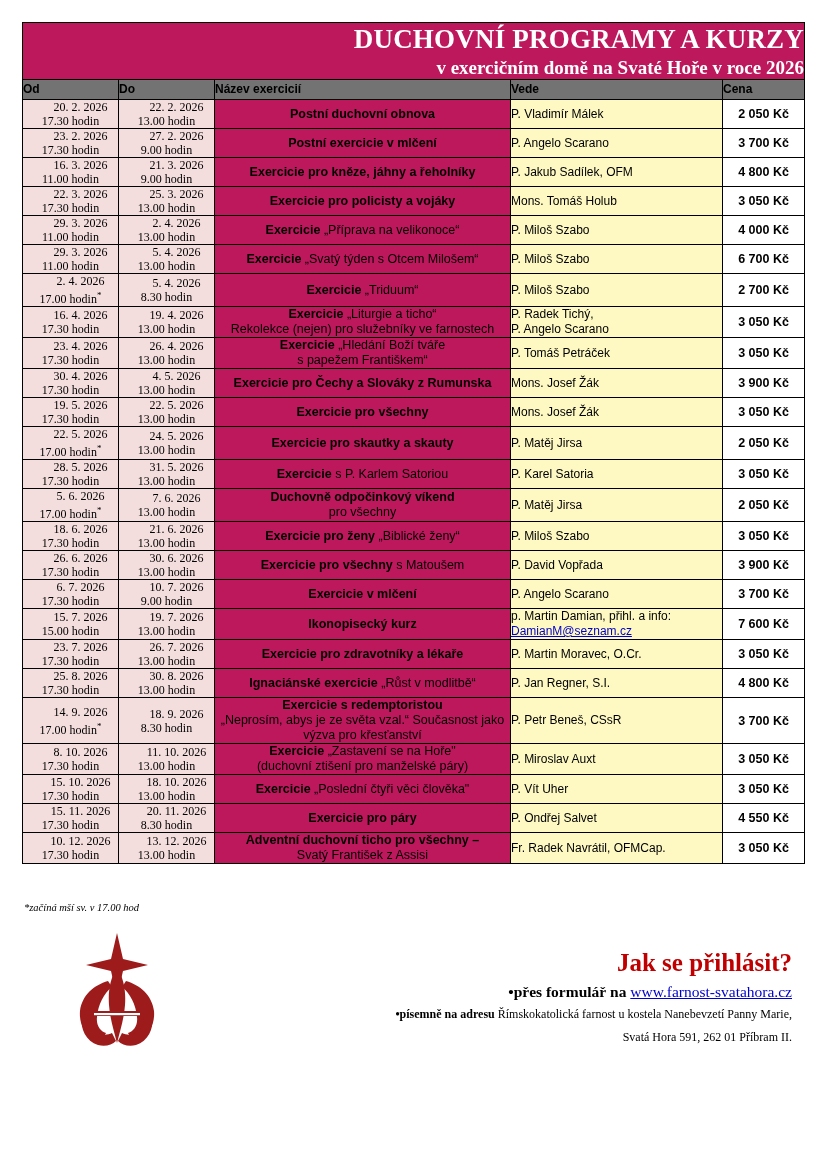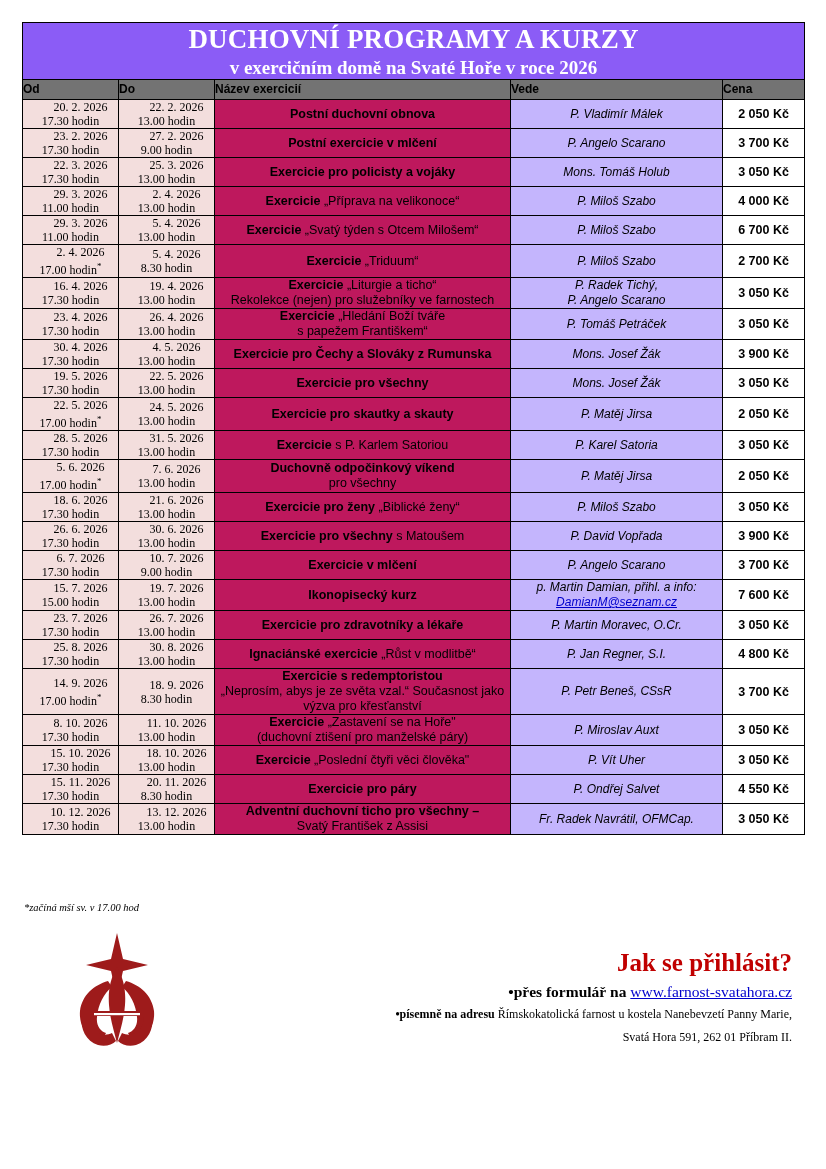--- a/index.html
+++ b/index.html
@@ -39,23 +39,23 @@
   }
 
   table.schedule td, table.schedule th {
     border: 1px solid #000000;
     padding: 0;
     vertical-align: middle;
   }
 
   
   .banner-cell {
-    background: #8b5cf6;
+    background: #be185d;
     color: #ffffff;
-    text-align: center;
+    text-align: right;
     padding: 6px 4px 7px 4px;
     border: 1px solid #000000;
   }
   .banner-title {
     font-family: "Liberation Serif", serif;
     font-weight: bold;
     font-size: 27px;
     line-height: 32px;
     letter-spacing: 0.2px;
   }
@@ -103,26 +103,25 @@
   td.name .reg { font-weight: normal; }
   td.name .sub {
     display: block;
     font-weight: normal;
     font-size: 12.5px;
     line-height: 15px;
   }
 
   
   td.leader {
-    background: #c4b5fd;
-    text-align: center;
+    background: #fef9c3;
+    text-align: left;
     font-size: 12px;
     line-height: 15px;
     padding: 4px 4px;
-    font-style: italic;
   }
   td.leader .ln { display: block; }
   td.leader a.mail {
     color: #0000cc;
     text-decoration: underline;
     font-size: 12px;
   }
 
   
   td.price {
@@ -252,20 +251,35 @@
               <span class="d2">9.00 hodin</span>
             </td>
             <td class="name"><span class="main">Postní exercicie v mlčení</span></td>
             <td class="leader">
               <span class="ln">P. Angelo Scarano</span>
             </td>
             <td class="price">3 700 Kč</td>
           </tr>
           <tr>
             <td class="date">
+              <span class="d1">16. 3. 2026</span>
+              <span class="d2">11.00 hodin</span>
+            </td>
+            <td class="date">
+              <span class="d1">21. 3. 2026</span>
+              <span class="d2">9.00 hodin</span>
+            </td>
+            <td class="name"><span class="main">Exercicie pro kněze, jáhny a řeholníky</span></td>
+            <td class="leader">
+              <span class="ln">P. Jakub Sadílek, OFM</span>
+            </td>
+            <td class="price">4 800 Kč</td>
+          </tr>
+          <tr>
+            <td class="date">
               <span class="d1">22. 3. 2026</span>
               <span class="d2">17.30 hodin</span>
             </td>
             <td class="date">
               <span class="d1">25. 3. 2026</span>
               <span class="d2">13.00 hodin</span>
             </td>
             <td class="name"><span class="main">Exercicie pro policisty a vojáky</span></td>
             <td class="leader">
               <span class="ln">Mons. Tomáš Holub</span>

